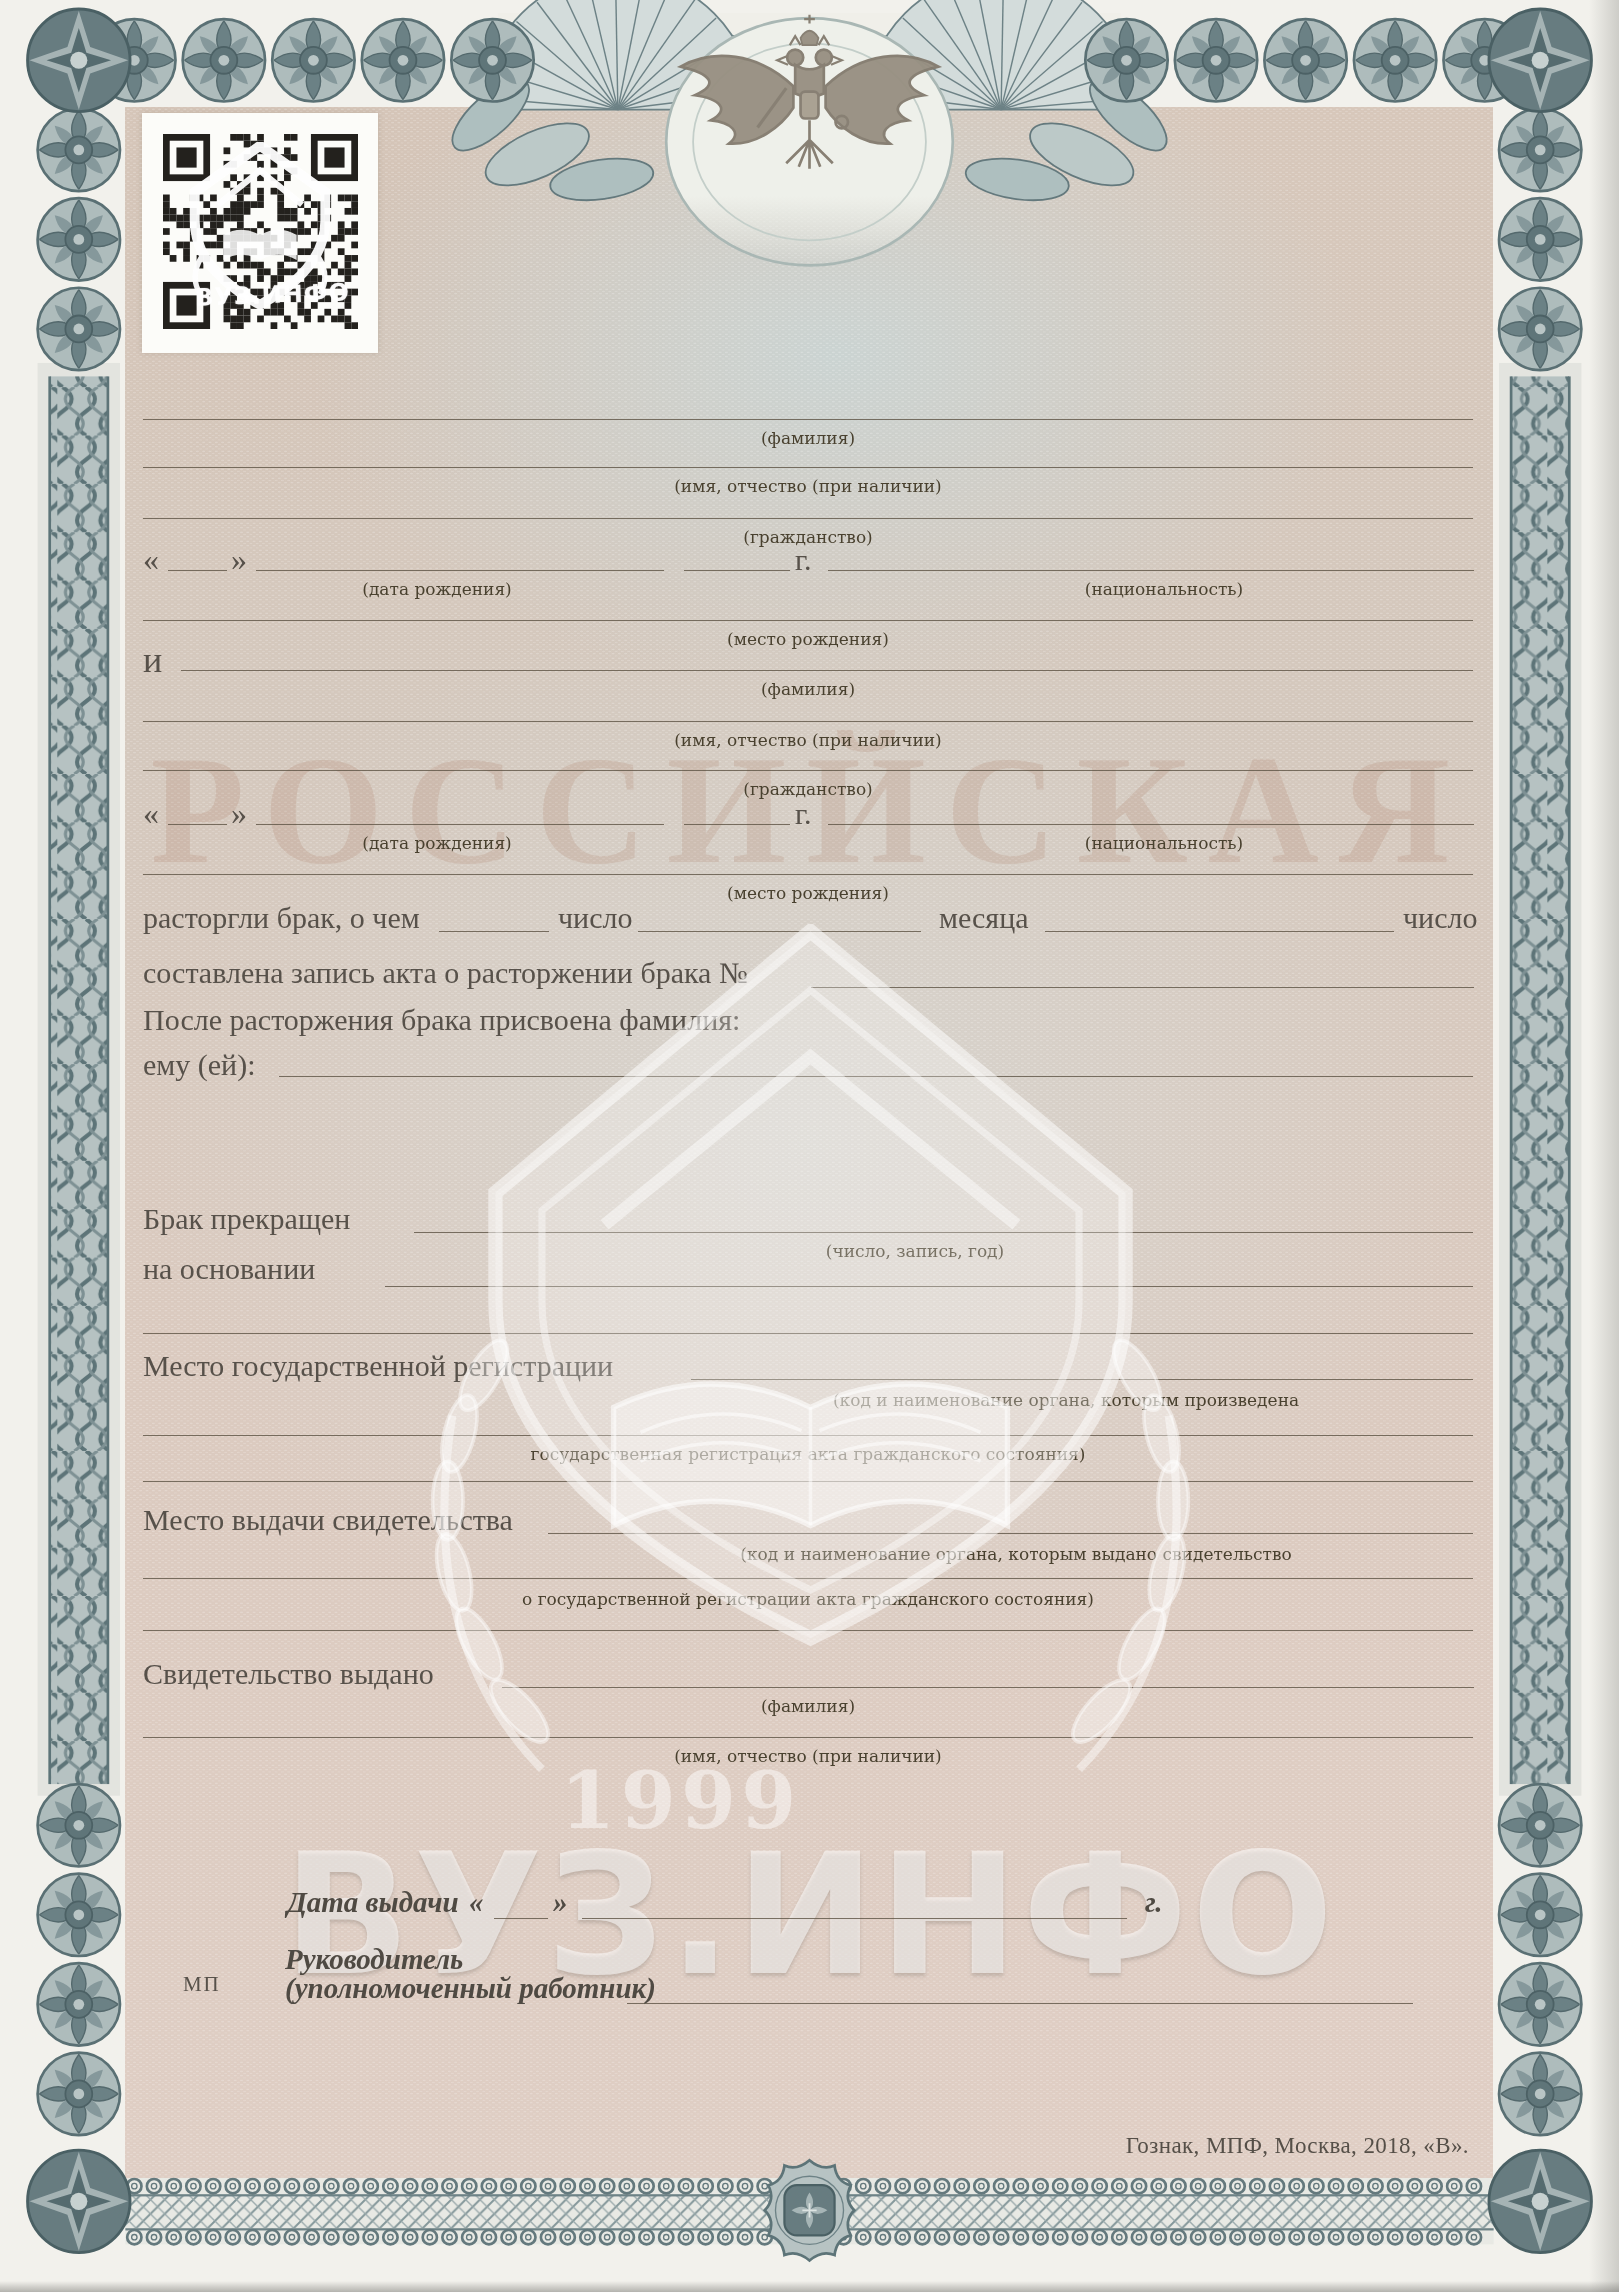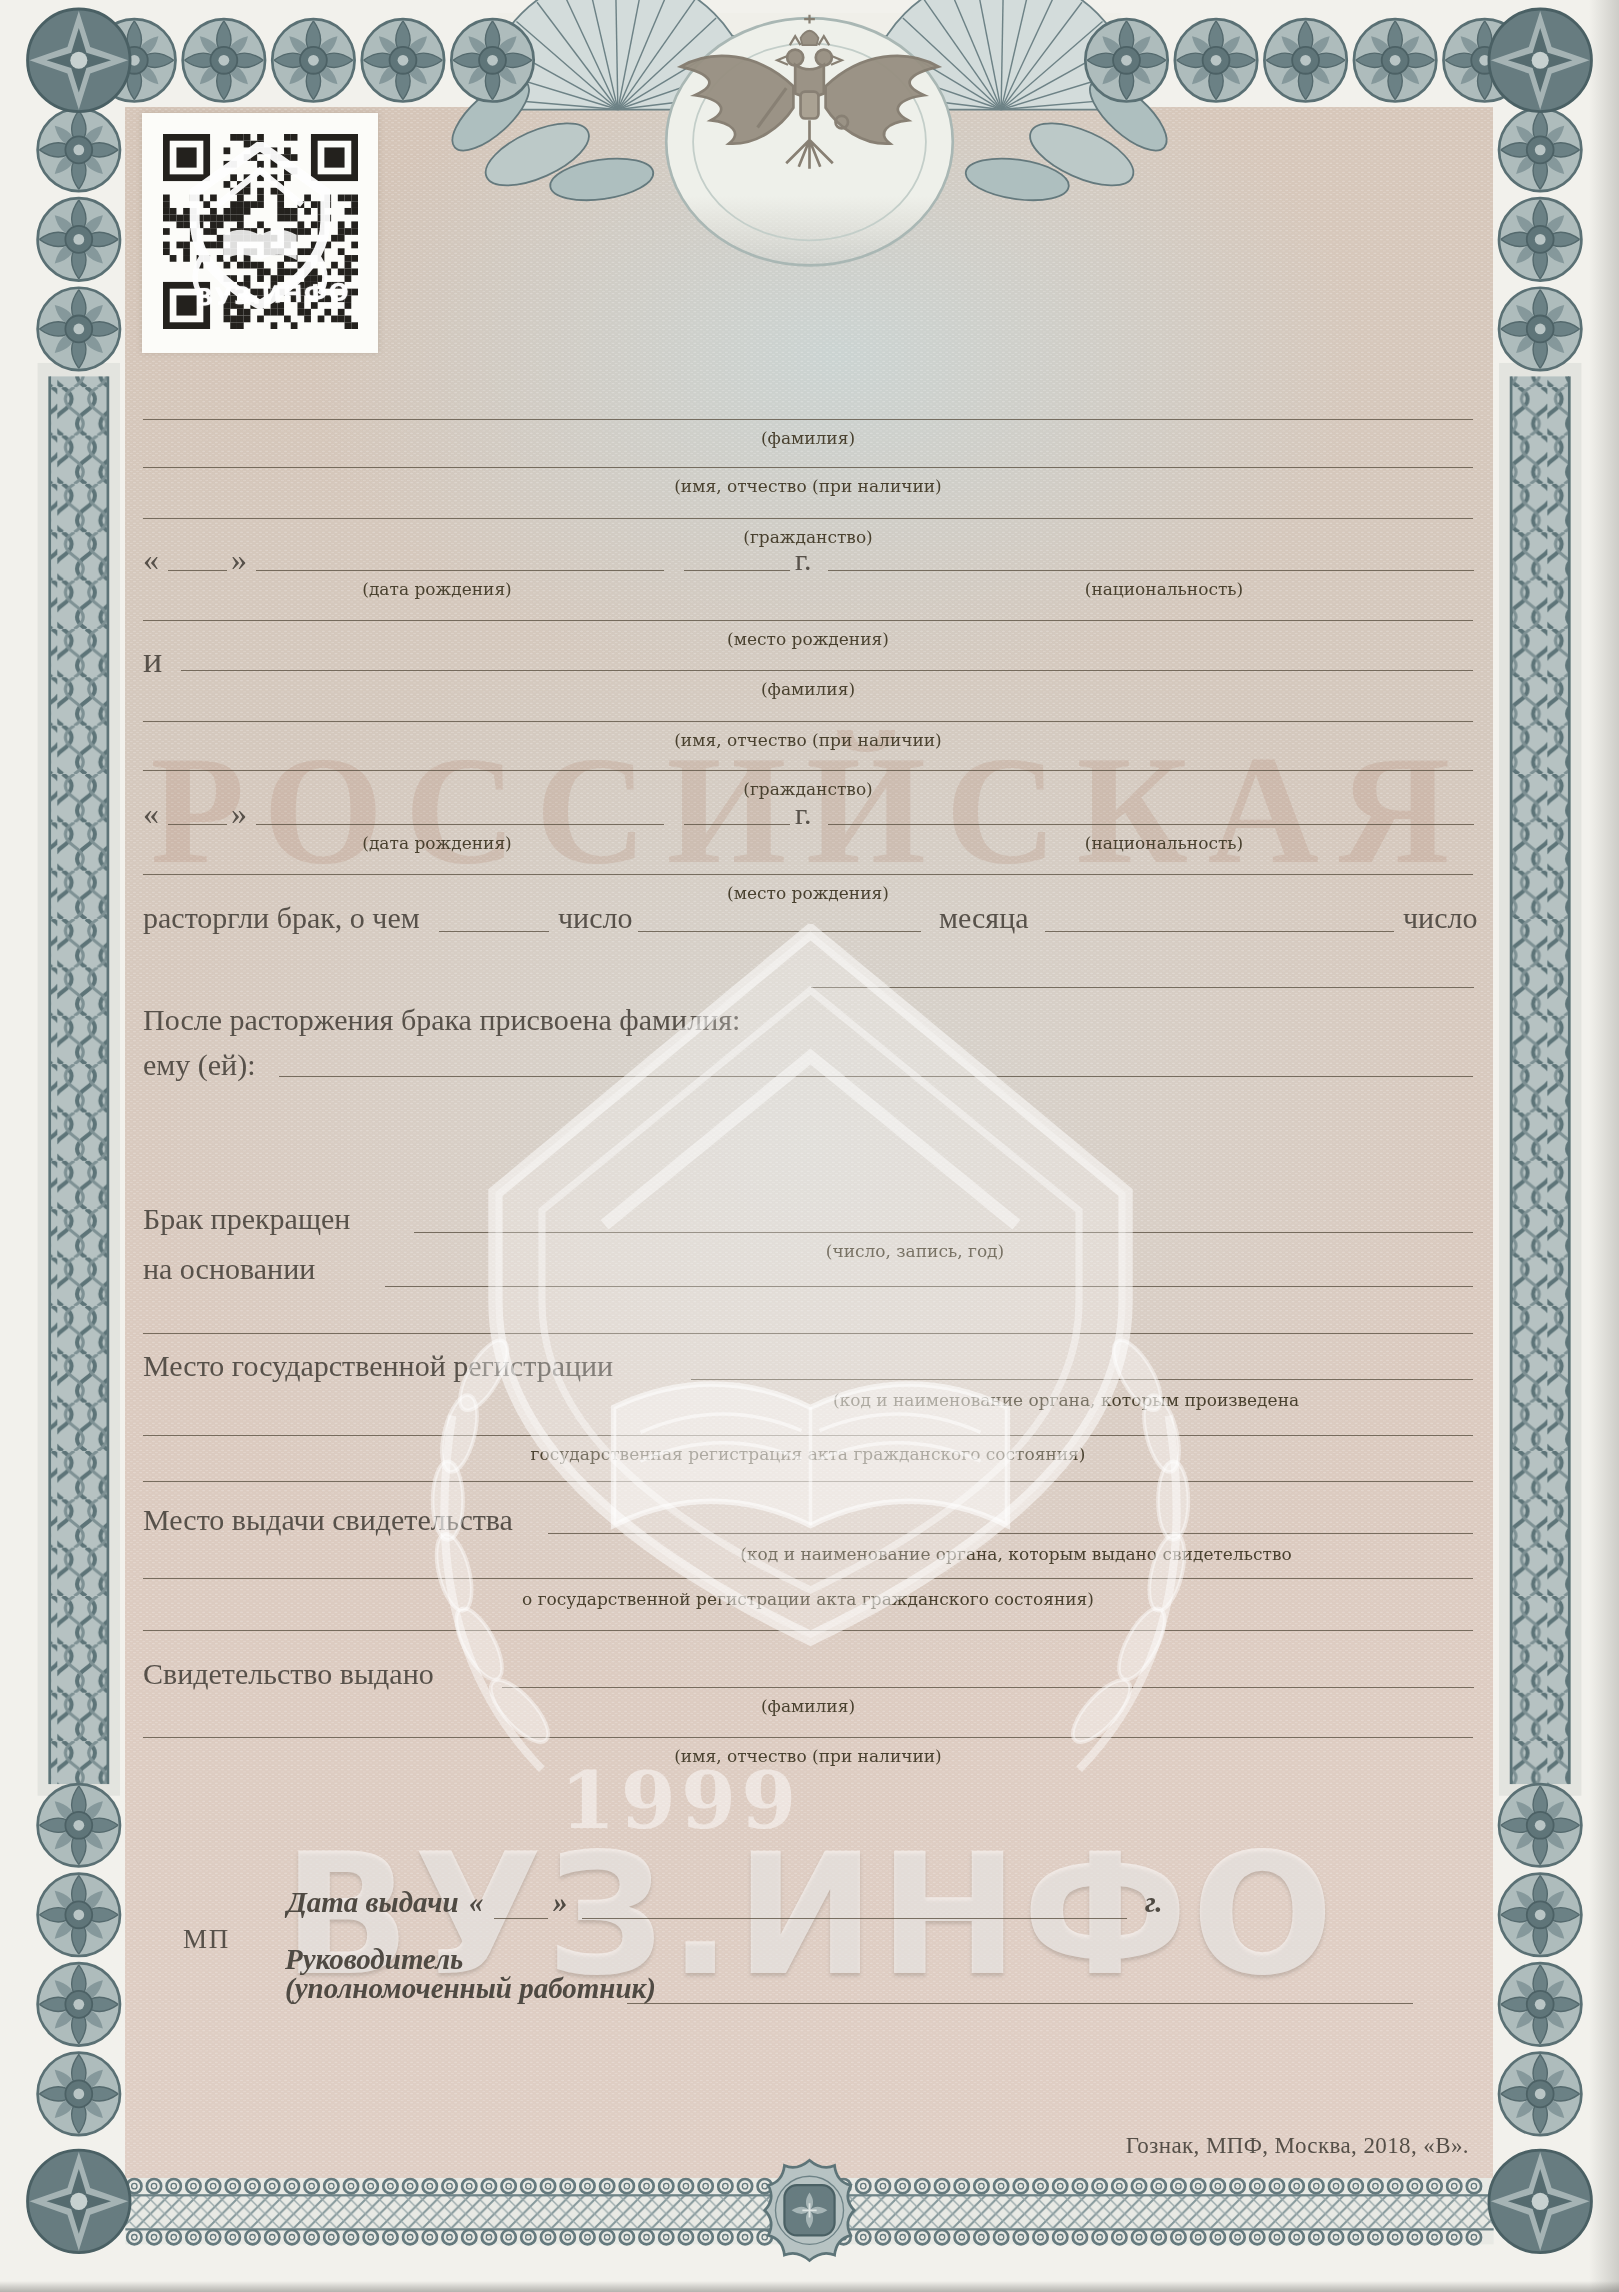--- a/index.html
+++ b/index.html
@@ -717,20 +717,21 @@
   <div class="hint" style="left:808px;top:883px">(место рождения)</div>
 
   <div class="bt" style="left:143px;top:901px">расторгли брак, о чем</div>
   <div class="fl" style="left:439px;top:931px;width:110px"></div>
   <div class="bt" style="left:558px;top:901px">число</div>
   <div class="fl" style="left:638px;top:931px;width:283px"></div>
   <div class="bt" style="left:939px;top:901px">месяца</div>
   <div class="fl" style="left:1045px;top:931px;width:349px"></div>
   <div class="bt" style="left:1403px;top:901px">число</div>
 
+  <div class="bt" style="left:143px;top:956px">составлена запись акта о расторжении брака №</div>
   <div class="fl" style="left:811px;top:987px;width:663px"></div>
 
   <div class="bt" style="left:143px;top:1003px">После расторжения брака присвоена фамилия:</div>
   <div class="bt" style="left:143px;top:1048px">ему (ей):</div>
   <div class="fl" style="left:279px;top:1076px;width:1194px"></div>
 
   <div class="bt" style="left:143px;top:1202px">Брак прекращен</div>
   <div class="fl" style="left:414px;top:1232px;width:1059px"></div>
   <div class="hint" style="left:915px;top:1241px">(число, запись, год)</div>
   <div class="bt" style="left:143px;top:1252px">на основании</div>
@@ -787,21 +788,21 @@
   <div class="wm-year">1999</div>
   <div class="wm-site">ВУЗ.ИНФО</div>
 
   <div class="it" style="left:287px;top:1886px">Дата выдачи</div>
   <div class="it" style="left:469px;top:1886px">«</div>
   <div class="fl" style="left:494px;top:1918px;width:54px"></div>
   <div class="it" style="left:553px;top:1886px">»</div>
   <div class="fl" style="left:582px;top:1918px;width:545px"></div>
   <div class="it" style="left:1145px;top:1886px">г.</div>
 
-  <div class="bt" style="left:183px;top:1924px;font-size:27px;letter-spacing:1.8px">МП</div>
+  <div class="bt" style="left:183px;top:1972px;font-size:21px;letter-spacing:1.8px">МП</div>
   <div class="it" style="left:285px;top:1943px">Руководитель</div>
   <div class="it" style="left:285px;top:1972px">(уполномоченный работник)</div>
   <div class="fl" style="left:627px;top:2003px;width:786px"></div>
 
   <div class="imprint" style="right:150px;top:2133px">Гознак, МПФ, Москва, 2018, «В».</div>
 
   <div class="edge-shade"></div>
   <div class="bottom-shade"></div>
 </div>
 

